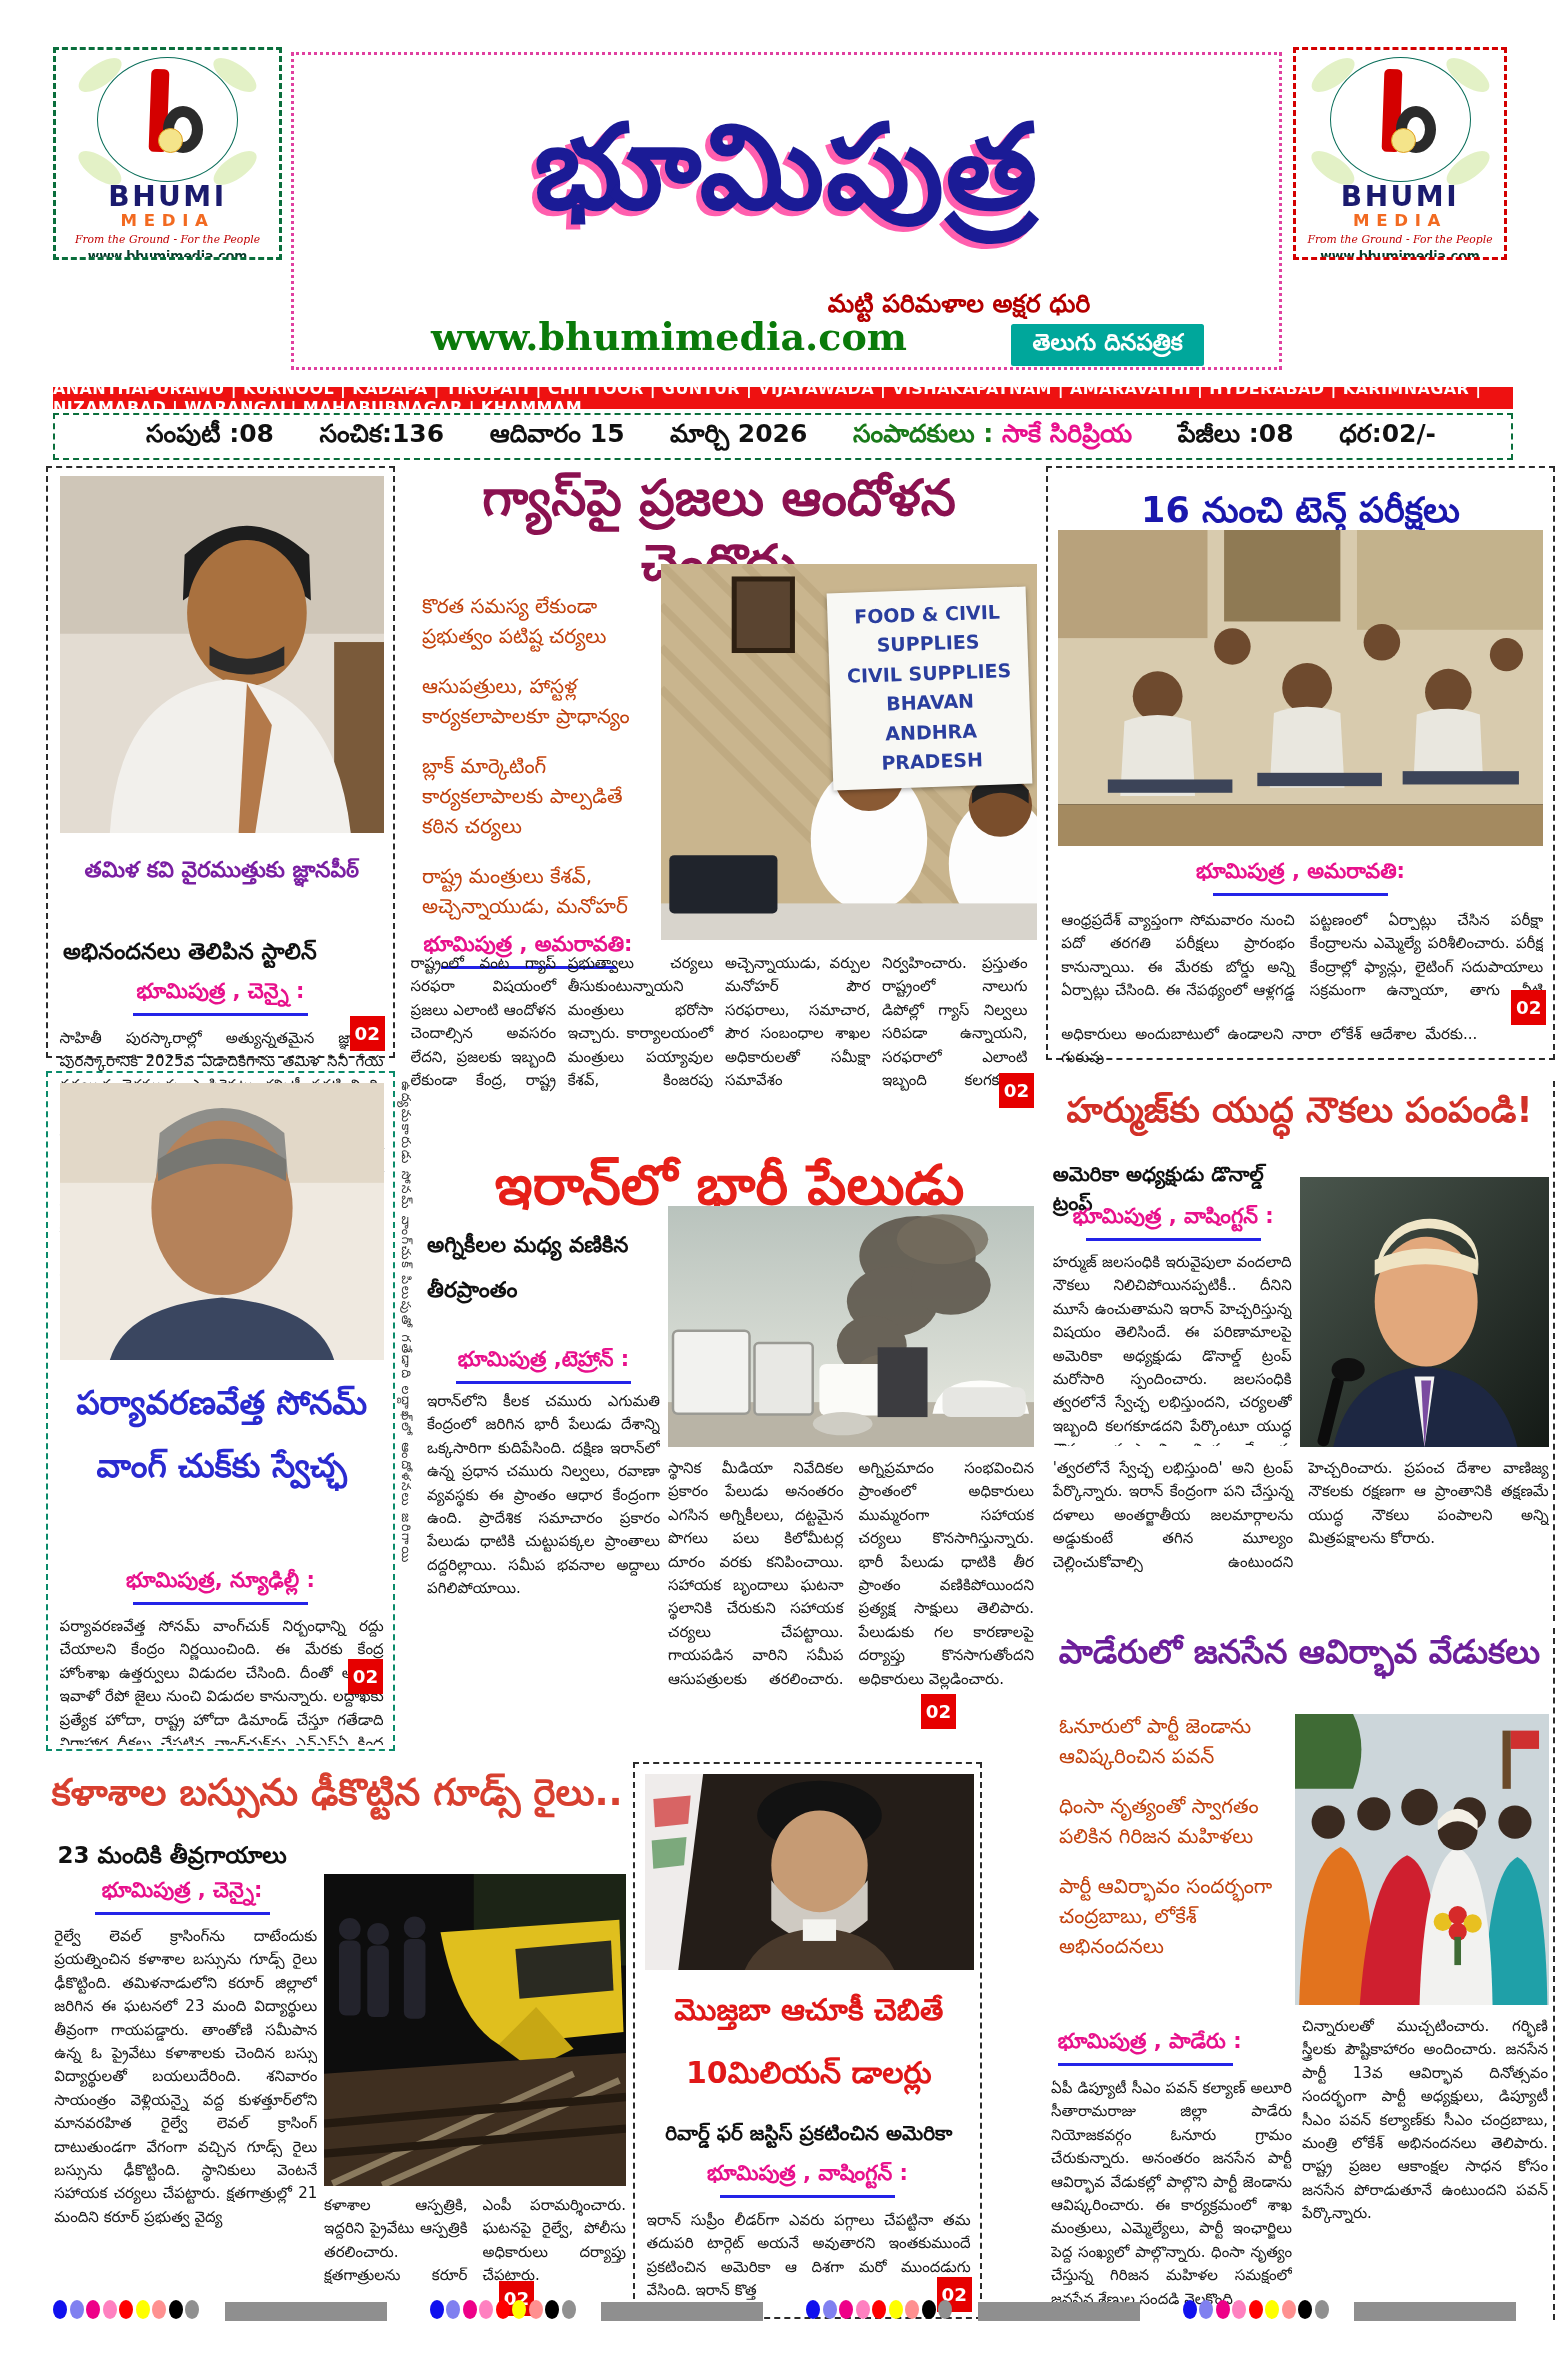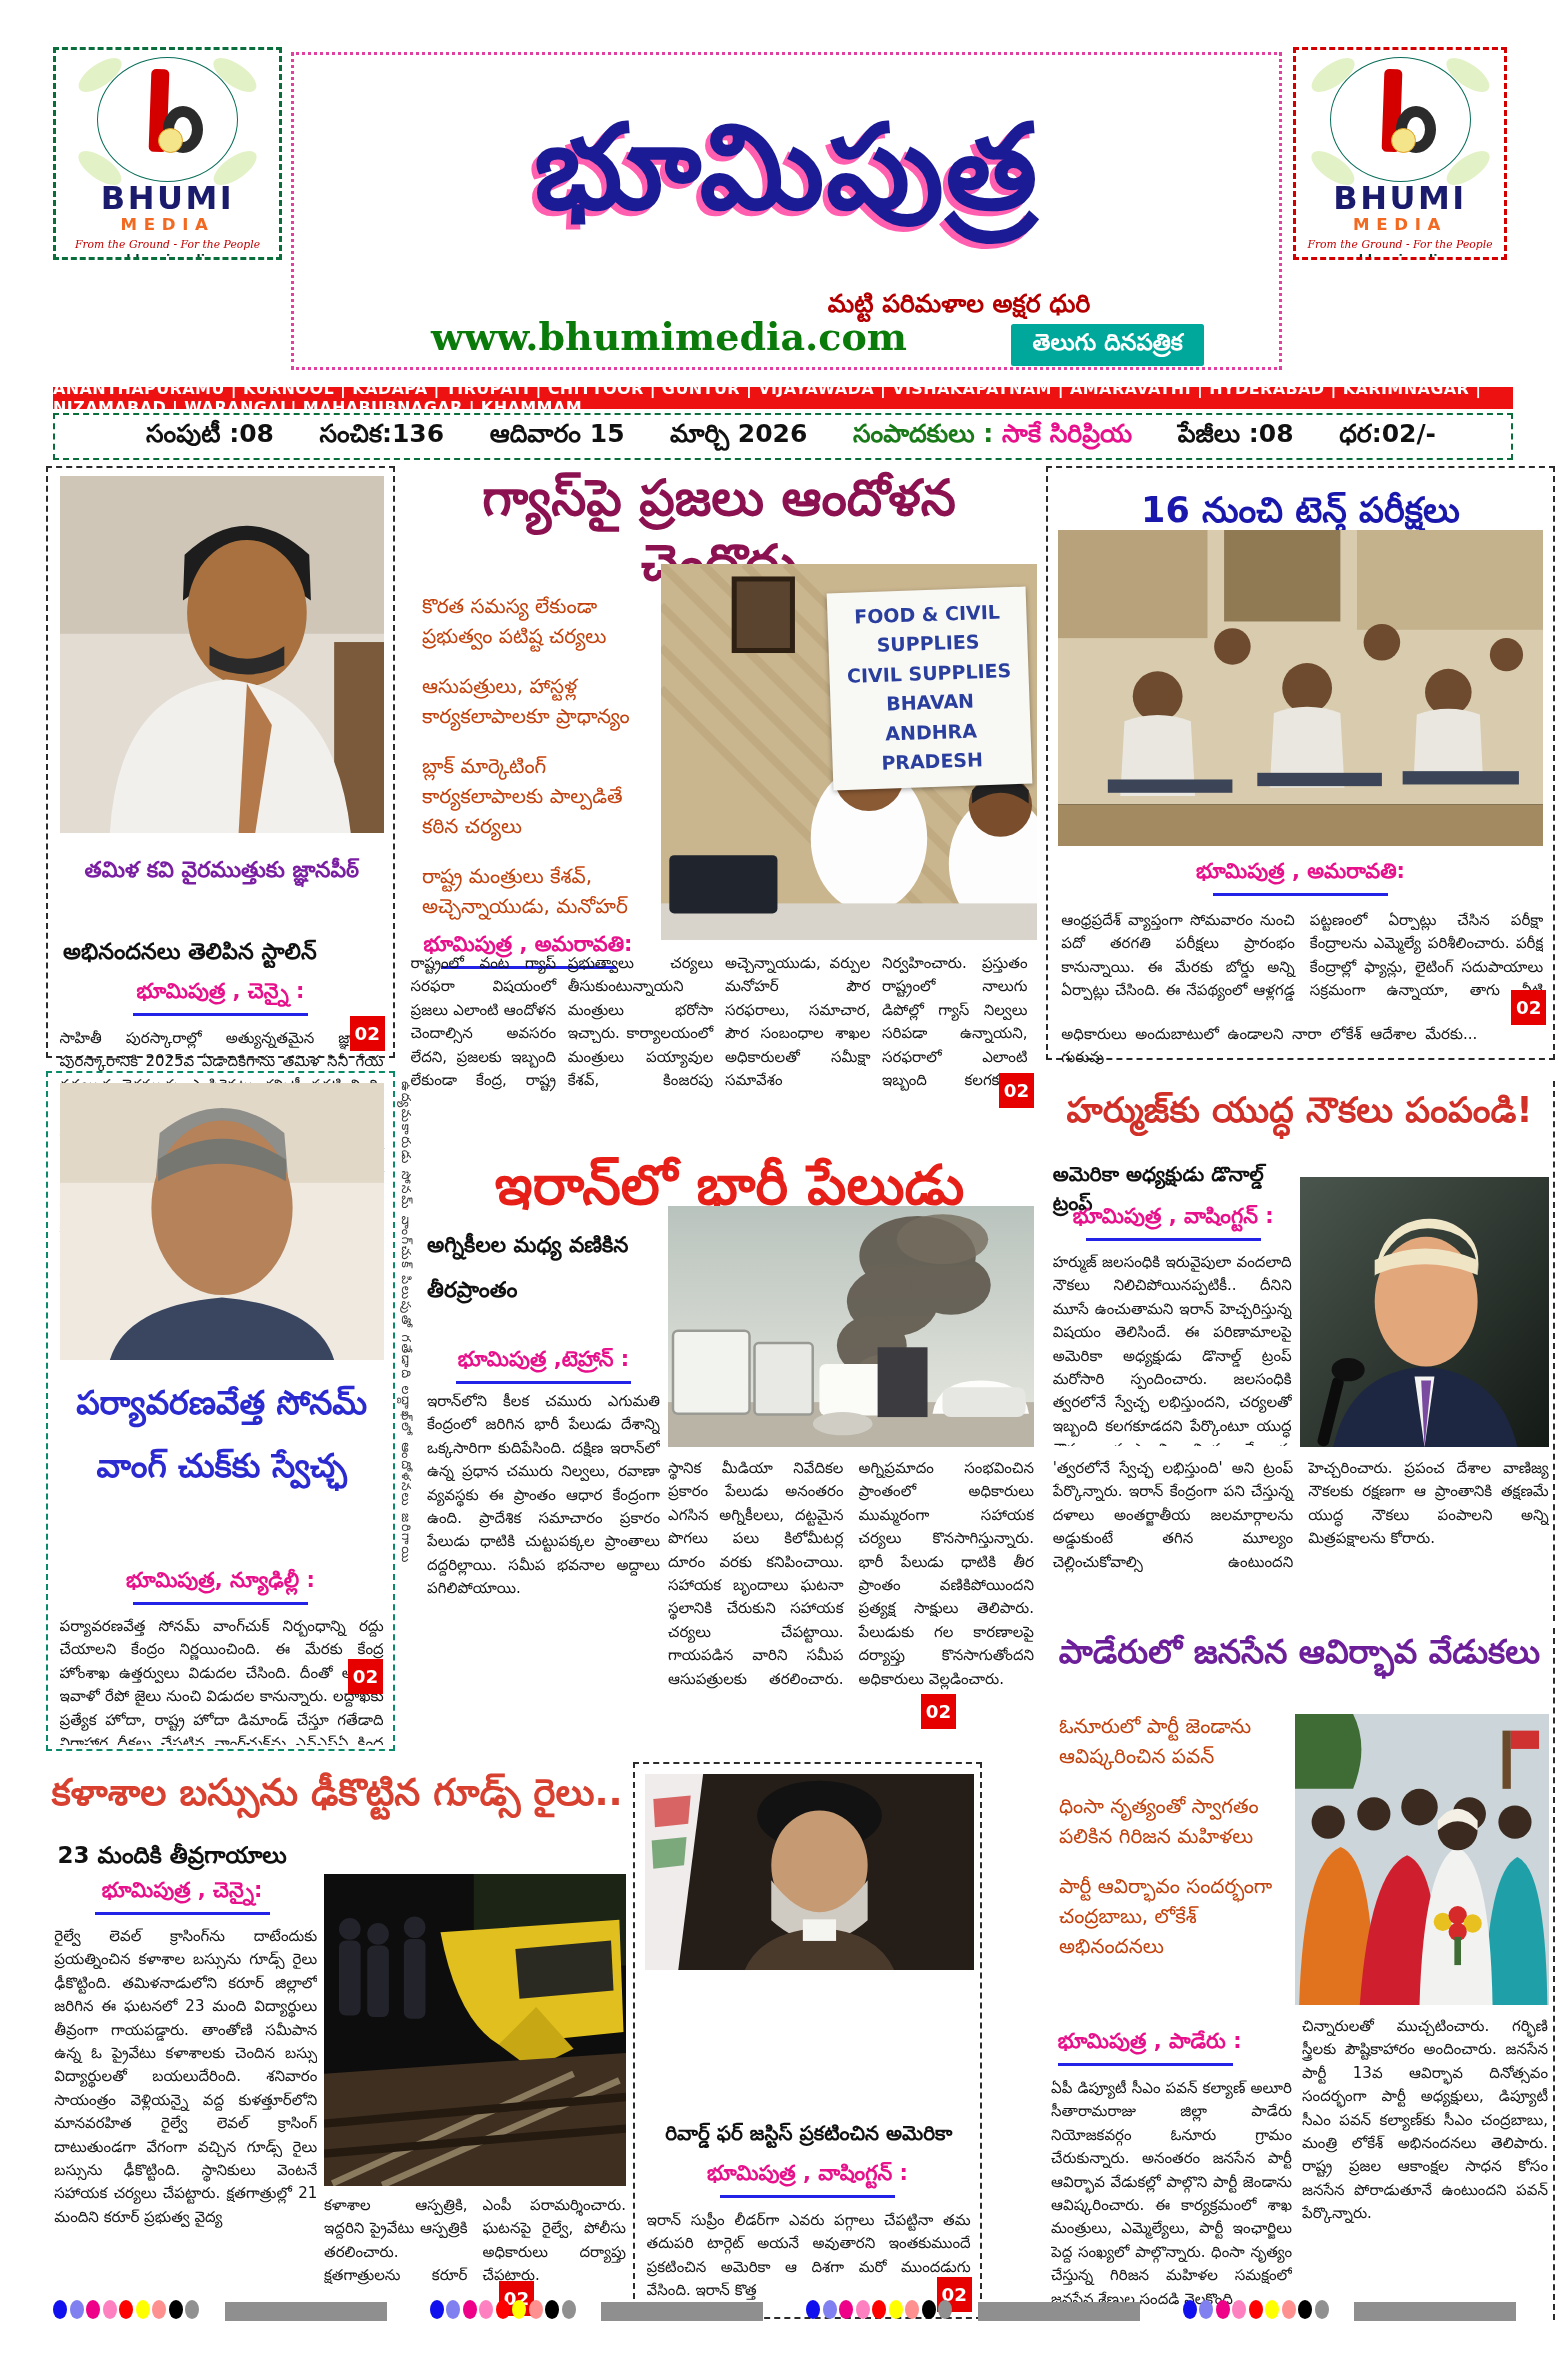--- a/index.html
+++ b/index.html
@@ -14,21 +14,21 @@
   .logo-oval { position:relative; width:141px; height:125px; margin:6.7px auto 0;
                border:1.7px solid #0a6e5a; border-radius:50%; }
   .logo-leaf { position:absolute; width:50px; height:21.6px; border-radius:50%;
                background:#dcedb8; opacity:.8; }
   .logo-redbar { position:absolute; left:52px; top:11.6px; width:18.3px; height:83px;
                  background:#d40000; border-radius:5px; transform:rotate(2deg); }
   .logo-bowl { position:absolute; left:65px; top:48px; width:40px; height:47px;
                border:11.6px solid #2b2b2b; border-radius:50%; }
   .logo-badge { position:absolute; left:60px; top:70px; width:25px; height:25px;
                 border-radius:50%; background:#f4e48a; border:1.7px solid #e0a020; }
-  .brand-top { font-size:32px; font-weight:800; color:#1b1b6e; letter-spacing:2.5px; line-height:1.05; }
+  .brand-top { font-size:28px; font-weight:800; color:#1b1b6e; letter-spacing:2.5px; line-height:1.05; }
   .brand-bottom { font-size:16.6px; font-weight:800; color:#f26a21; letter-spacing:6.7px; }
   .brand-slogan { font-family:"DejaVu Serif","Liberation Serif",serif; font-style:italic;
                   font-size:10.8px; color:#c00000; margin-top:3.3px; }
   .brand-site { font-size:12.5px; font-weight:bold; color:#063b2a; margin-top:1.7px; }
 
   .masthead { border:3.3px dotted #e040a0; background:#fff; }
   .m-title { position:absolute; top:0; left:0; width:100%; text-align:center;
              font-size:118px; line-height:1.9; font-weight:800; color:#1b1b96;
              text-shadow:-5px 5px 0 #ff5fae; letter-spacing:1.7px; }
   .m-web { position:absolute; left:137px; top:259px; font-family:"DejaVu Serif","Liberation Serif",serif;
@@ -364,20 +364,21 @@
         <path d="M0,0 L70,0 L40,236 L0,236 Z" fill="#efeceb"></path>
         <path d="M10,30 L55,26 L52,60 L12,64 Z" fill="#cf2b2b" opacity=".7"></path>
         <path d="M8,80 L50,76 L47,110 L10,114 Z" fill="#2e7d32" opacity=".6"></path>
         <ellipse cx="210" cy="50" rx="75" ry="42" fill="#121212"></ellipse>
         <ellipse cx="210" cy="110" rx="58" ry="66" fill="#c69b74"></ellipse>
         <path d="M152,128 Q210,205 268,128 L268,176 Q210,228 152,176 Z" fill="#cfcac2"></path>
         <path d="M120,236 Q140,190 210,185 Q280,190 300,236 Z" fill="#4a3a2c"></path>
         <rect x="190" y="175" width="40" height="26" fill="#f4f4f0"></rect>
       </svg>
     </div>
+    <div class="headline" style="position:absolute;left:8.3px;top:214px;width:331px;font-size:30px;color:#e01818;line-height:2.1;">మొజ్తబా ఆచూకీ చెబితే 10మిలియన్ డాలర్లు</div>
     <div class="subhead" style="position:absolute;left:8.3px;top:357px;width:331px;font-size:20px;text-align:center;">రివార్డ్ ఫర్ జస్టిస్ ప్రకటించిన అమెరికా</div>
     <div style="position:absolute;left:0;top:397px;width:100%;">
       <div class="dateline">భూమిపుత్ర , వాషింగ్టన్ :</div>
       <div class="rule"></div>
     </div>
     <div class="body" style="position:absolute;left:11.6px;top:445px;width:324px;height:103px;overflow:hidden;">ఇరాన్ సుప్రీం లీడర్‌గా ఎవరు పగ్గాలు చేపట్టినా తమ తదుపరి టార్గెట్ అయనే అవుతారని ఇంతకుముందే ప్రకటించిన అమెరికా ఆ దిశగా మరో ముందడుగు వేసింది. ఇరాన్ కొత్త</div>
     <div class="pagejump" style="right:8.3px;bottom:5px;">02</div>
   </div>
 
   <div class="abs" style="left:1046px;top:1628px;width:509px;height:692px;border-right:2.5px dashed #2b2b2b;">

